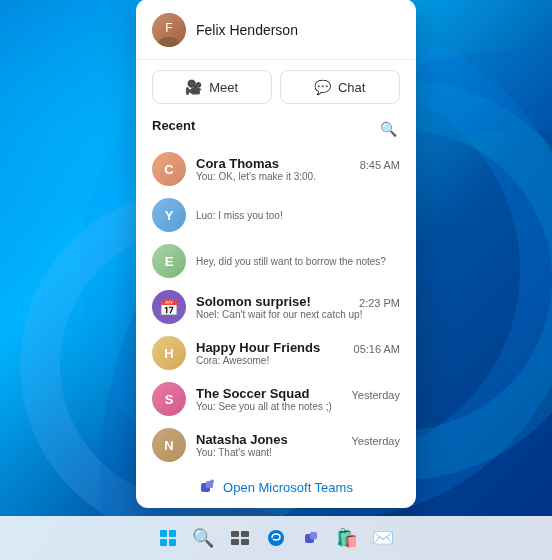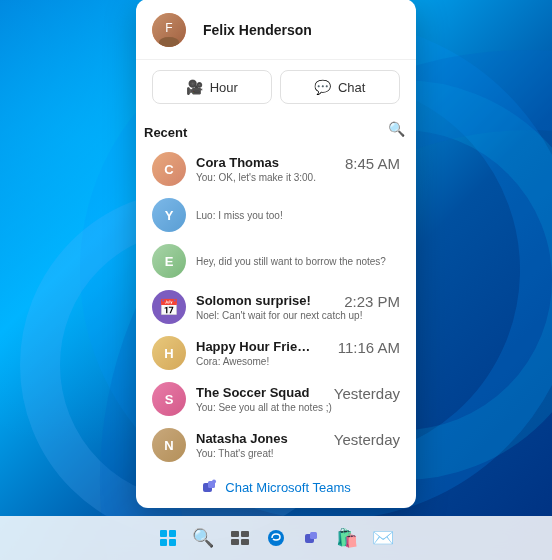--- a/index.html
+++ b/index.html
@@ -145,23 +145,22 @@
       bottom: 0;
       left: 50%;
       transform: translateX(-50%);
       width: 20px;
       height: 10px;
       background: #8b5e3c;
       border-radius: 50% 50% 0 0;
     }
     .header-name {
       font-size: 14px;
-      font-weight: 700;
+      font-weight: 400;
       color: #1a1a1a;
-      margin-left: 7px;
     }
 
     
     .action-buttons {
       display: flex;
       gap: 8px;
       padding: 10px 16px;
     }
     .action-btn {
       flex: 1;
@@ -176,23 +175,23 @@
       cursor: pointer;
       font-size: 13px;
       font-weight: 500;
       color: #333;
     }
     .btn-icon { font-size: 14px; }
 
     
     .recent-header {
       display: flex;
-      align-items: flex-end;
+      align-items: flex-start;
       justify-content: space-between;
-      padding: 4px 8px 6px;
+      padding: 4px 16px 6px;
     }
     .recent-title {
       font-size: 13px;
       font-weight: 600;
       color: #1a1a1a;
     }
     .search-icon-btn {
       width: 22px;
       height: 22px;
       display: flex;
@@ -223,32 +222,32 @@
       align-items: center;
       justify-content: center;
       font-size: 13px;
       font-weight: 600;
       color: white;
     }
     .conv-body { flex: 1; min-width: 0; }
     .conv-top {
       display: flex;
       justify-content: space-between;
-      align-items: flex-start;
+      align-items: flex-end;
     }
     .conv-name {
       font-size: 13px;
       font-weight: 600;
       color: #1a1a1a;
       white-space: nowrap;
       overflow: hidden;
       text-overflow: ellipsis;
     }
     .conv-time {
-      font-size: 15px;
+      font-size: 11px;
       color: #666;
       flex-shrink: 0;
       margin-left: 20px;
     }
     .conv-preview {
       font-size: 10px;
       color: #666;
       white-space: nowrap;
       overflow: hidden;
       text-overflow: ellipsis;
@@ -299,21 +298,21 @@
       <div class="avatar-face" style="background:linear-gradient(135deg,#c8906a,#a06040);font-size:12px;">
         <span style="position:relative;z-index:1;margin-bottom:4px;">F</span>
       </div>
     </div>
     <span class="header-name">Felix Henderson</span>
   </div>
 
   <div class="action-buttons">
     <button class="action-btn">
       <span class="btn-icon">🎥</span>
-      <span>Hour</span>
+      <span>Meet</span>
     </button>
     <button class="action-btn">
       <span class="btn-icon">💬</span>
       <span>Chat</span>
     </button>
   </div>
 
   <div class="recent-header">
     <span class="recent-title">Recent</span>
     <div class="search-icon-btn">🔍</div>
@@ -358,21 +357,21 @@
           <div class="conv-preview">Noel: Can't wait for our next catch up!</div>
         </div>
       </div>
       <div class="conv-item">
         <div class="conv-avatar av-happy" style="position: relative;">
           <span style="position: absolute; top: 50%; left: 50%; transform: translate(-50%, -50%); font-size: 13px; font-weight: 700;">H</span>
         </div>
         <div class="conv-body">
           <div class="conv-top">
             <span class="conv-name">Happy Hour Friends</span>
-            <span class="conv-time">11:16 AM</span>
+            <span class="conv-time">05:16 AM</span>
           </div>
           <div class="conv-preview">Cora: Awesome!</div>
         </div>
       </div>
       <div class="conv-item">
         <div class="conv-avatar av-soccer" style="position: relative;">
           <span style="position: absolute; top: 50%; left: 50%; transform: translate(-50%, -50%); font-size: 13px; font-weight: 700;">S</span>
         </div>
         <div class="conv-body">
           <div class="conv-top">
@@ -384,34 +383,34 @@
       </div>
       <div class="conv-item">
         <div class="conv-avatar av-natasha" style="position: relative;">
           <span style="position: absolute; top: 50%; left: 50%; transform: translate(-50%, -50%); font-size: 13px; font-weight: 700;">N</span>
         </div>
         <div class="conv-body">
           <div class="conv-top">
             <span class="conv-name">Natasha Jones</span>
             <span class="conv-time">Yesterday</span>
           </div>
-          <div class="conv-preview">You: That's great!</div>
+          <div class="conv-preview">You: That's want!</div>
         </div>
       </div>
     </div>
 
   <div class="teams-footer">
     <div class="teams-logo">
       <svg width="18" height="18" viewBox="0 0 18 18" fill="none">
         <rect x="2" y="5" width="9" height="9" rx="2" fill="#5059C9"></rect>
         <rect x="7" y="3" width="7" height="7" rx="1.5" fill="#7B83EB"></rect>
         <circle cx="13" cy="3.5" r="2" fill="#7B83EB"></circle>
       </svg>
     </div>
-    <span>Chat Microsoft Teams</span>
+    <span>Open Microsoft Teams</span>
   </div>
 
 </div>
 
 <div class="taskbar">
   <div class="taskbar-icon">
     <svg width="18" height="18" viewBox="0 0 18 18">
       <rect x="1" y="1" width="7" height="7" rx="1" fill="#00adef"></rect>
       <rect x="10" y="1" width="7" height="7" rx="1" fill="#00adef"></rect>
       <rect x="1" y="10" width="7" height="7" rx="1" fill="#00adef"></rect>

